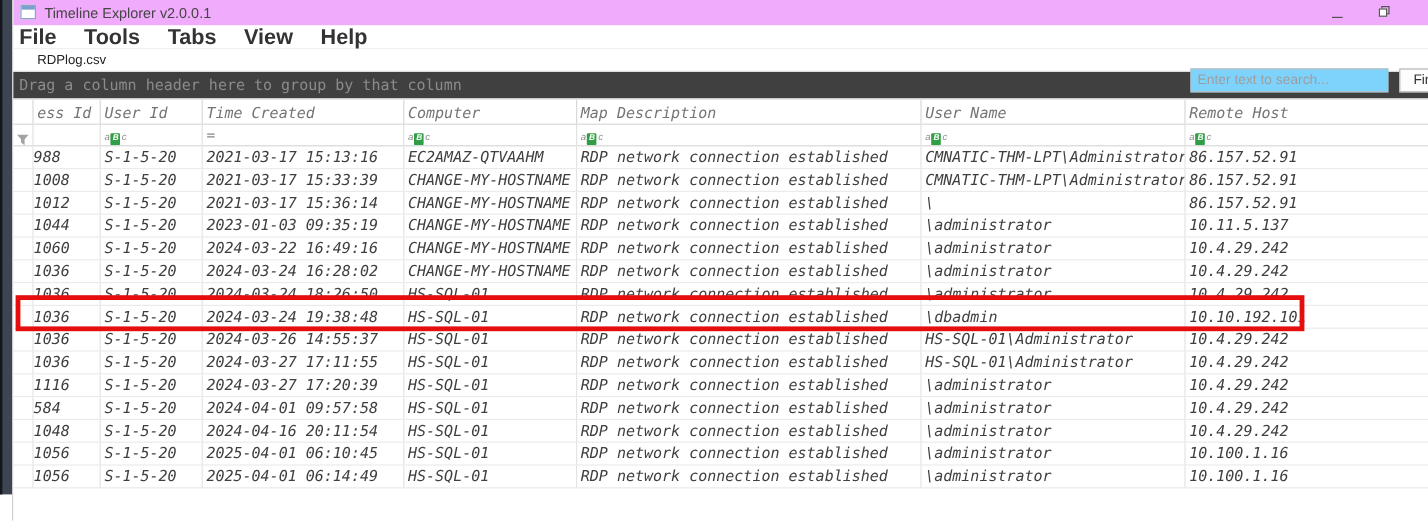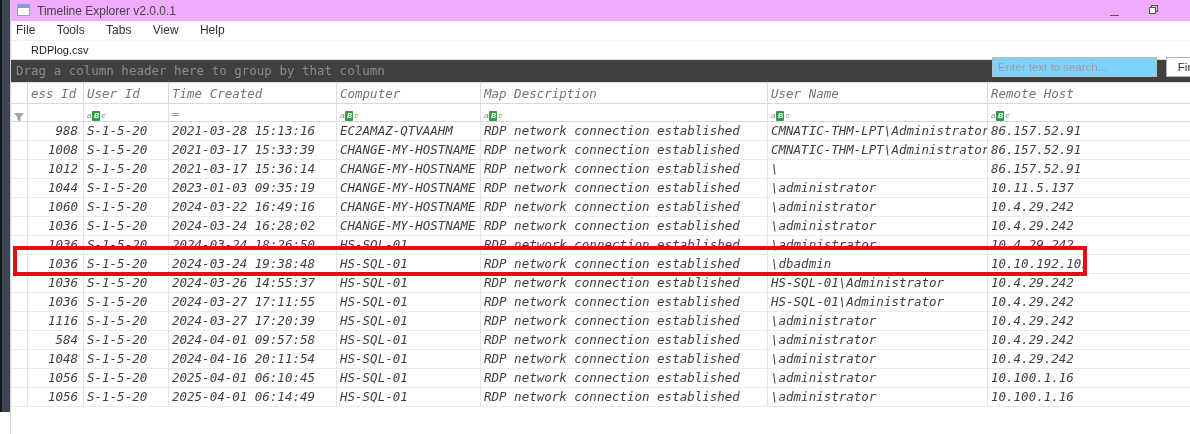--- a/index.html
+++ b/index.html
@@ -18,21 +18,21 @@
   .win-btn{position:absolute;top:0;width:34px;height:21px;text-align:center;color:#555;cursor:default;}
   #btn-min{left:1086px;}
   #btn-restore{left:1126px;}
   #btn-close{left:1166px;font-size:13px;line-height:20px;}
   .min-glyph{display:inline-block;width:9px;border-top:1px solid #555;vertical-align:middle;margin-top:12px;}
   .restore-glyph{position:relative;display:inline-block;width:10px;height:10px;margin-top:5px;}
   .restore-glyph .back{position:absolute;left:2px;top:0;width:7px;height:7px;border:1px solid #555;box-sizing:border-box;}
   .restore-glyph .front{position:absolute;left:0;top:2px;width:7px;height:7px;border:1px solid #555;background:#fff;box-sizing:border-box;}
 
   
-  .menubar{position:absolute;left:0;top:21px;width:100%;height:19px;font-size:12px;color:#333;border-bottom:1px solid #f0f0f0;}
+  .menubar{position:absolute;left:0;top:21px;width:100%;height:19px;font-size:18px;color:#333;border-bottom:1px solid #f0f0f0;font-weight:bold;}
   .menu-item{display:inline-block;padding:0 9px;line-height:19px;}
   .menu-item:first-child{padding-left:5px;}
 
   
   .tabstrip{position:absolute;left:0;top:40px;width:100%;height:19px;border-bottom:1px solid #dcdcdc;}
   .tab{display:inline-block;padding-left:20px;font-size:11px;line-height:18px;color:#222;}
 
   
   .grouppanel{position:absolute;left:0;top:60px;width:100%;height:22px;background:#404040;}
   .grouppanel-text{position:absolute;left:5px;top:3px;font-family:"DejaVu Sans Mono",monospace;font-size:12.5px;color:#8b8b8b;white-space:pre;}
@@ -40,21 +40,21 @@
   .search-input::placeholder{color:#9e9e9e;}
   .find-btn{position:absolute;left:1155px;top:57px;width:46px;height:20px;border:1px solid #b3b3b3;box-sizing:border-box;background:#fdfdfd;font-size:11.5px;color:#333;text-align:center;line-height:18px;}
 
   
   .grid{position:absolute;left:0;top:82px;width:1180px;}
   .grid-row{display:flex;font-style:italic;}
   .hcell{box-sizing:border-box;height:22px;border-top:1px solid #d9d9d9;border-right:1px solid #d9d9d9;border-bottom:1px solid #d9d9d9;font-family:"DejaVu Sans Mono",monospace;font-size:12.5px;color:#757575;line-height:21px;padding-left:3px;overflow:hidden;white-space:pre;}
   .fcell{box-sizing:border-box;height:18px;border-right:1px solid #e2e2e2;border-bottom:1px solid #d8d8d8;padding-left:3px;overflow:hidden;white-space:nowrap;}
   .dcell{box-sizing:border-box;height:19px;border-right:1px solid #e4e4e4;border-bottom:1px solid #ebebeb;font-family:"DejaVu Sans Mono",monospace;font-size:12.5px;color:#3f3f3f;line-height:18px;padding-left:3px;overflow:hidden;white-space:pre;}
   .c0{width:17px;}.c1{width:56px;}.c2{width:85px;}.c3{width:168px;}.c4{width:144px;}.c5{width:287px;}.c6{width:220px;}.c7{width:203px;}
-  .num{text-align:right;padding-right:5px;padding-left:0;}
+  .num{text-align:left;padding-right:5px;padding-left:0;}
 
   
   .funnel-wrap{display:inline-block;margin-top:4px;}
   .abc-icon{display:inline-block;margin-top:3px;font-size:8px;color:#8a8a8a;font-family:"Liberation Sans",sans-serif;line-height:10px;}
   .abc-b{display:inline-block;background:#2f9e44;color:#fff;width:8px;height:10px;text-align:center;font-size:7px;line-height:10px;border-radius:1px;margin:0 1px;font-weight:bold;}
   .eq-icon{display:inline-block;margin-top:1px;color:#8a8a8a;font-size:12px;font-family:"DejaVu Sans Mono",monospace;}
 
   
   .highlight-box{position:absolute;left:2px;top:246px;width:1074px;height:30px;border:4px solid #e50d0d;box-sizing:border-box;pointer-events:none;}
 </style>
@@ -111,21 +111,21 @@
         <div class="fcell c3"><span class="eq-icon">=</span></div>
         <div class="fcell c4"><span class="abc-icon">a<span class="abc-b">B</span>c</span></div>
         <div class="fcell c5"><span class="abc-icon">a<span class="abc-b">B</span>c</span></div>
         <div class="fcell c6"><span class="abc-icon">a<span class="abc-b">B</span>c</span></div>
         <div class="fcell c7"><span class="abc-icon">a<span class="abc-b">B</span>c</span></div>
       </div>
       <div class="grid-row">
         <div class="dcell c0"></div>
         <div class="dcell c1 num">988</div>
         <div class="dcell c2">S-1-5-20</div>
-        <div class="dcell c3">2021-03-28 15:13:16</div>
+        <div class="dcell c3">2021-03-17 15:13:16</div>
         <div class="dcell c4">EC2AMAZ-QTVAAHM</div>
         <div class="dcell c5">RDP network connection established</div>
         <div class="dcell c6">CMNATIC-THM-LPT\Administrator</div>
         <div class="dcell c7">86.157.52.91</div>
       </div>
       <div class="grid-row">
         <div class="dcell c0"></div>
         <div class="dcell c1 num">1008</div>
         <div class="dcell c2">S-1-5-20</div>
         <div class="dcell c3">2021-03-17 15:33:39</div>

